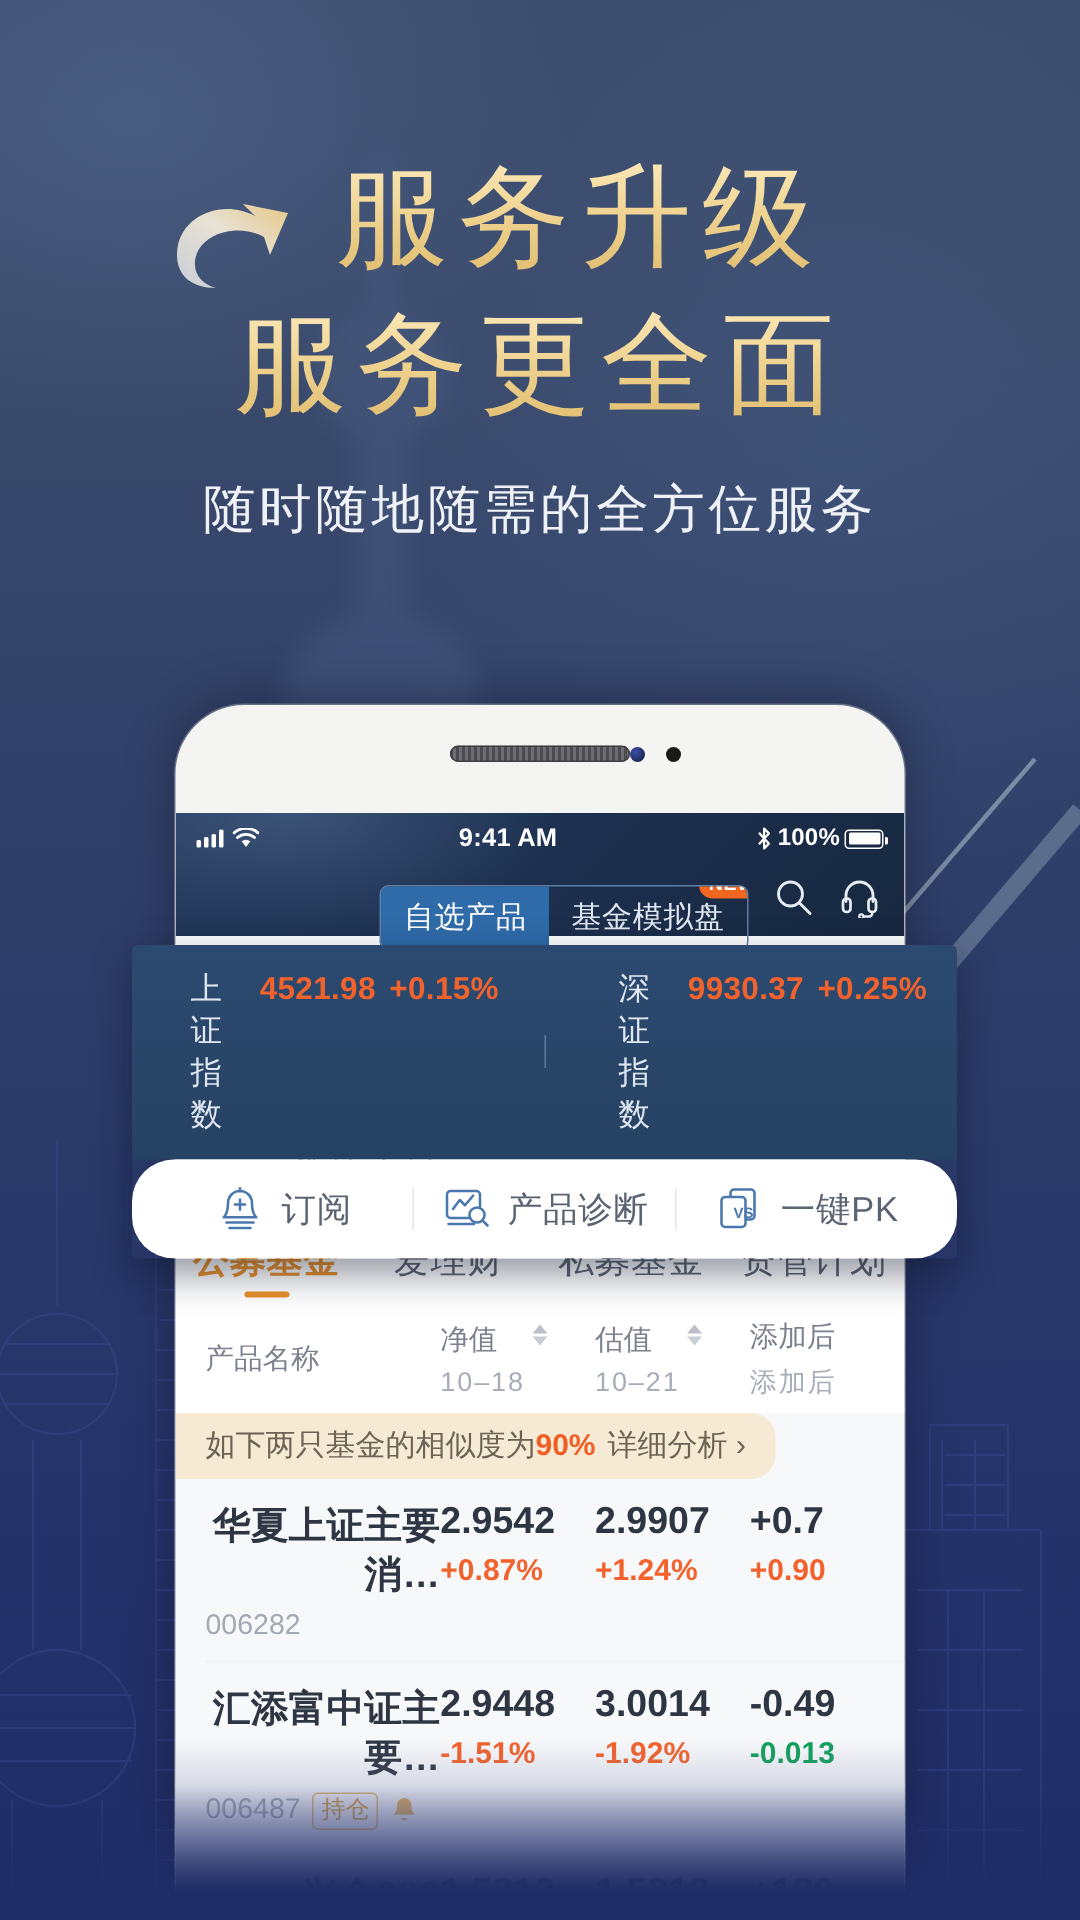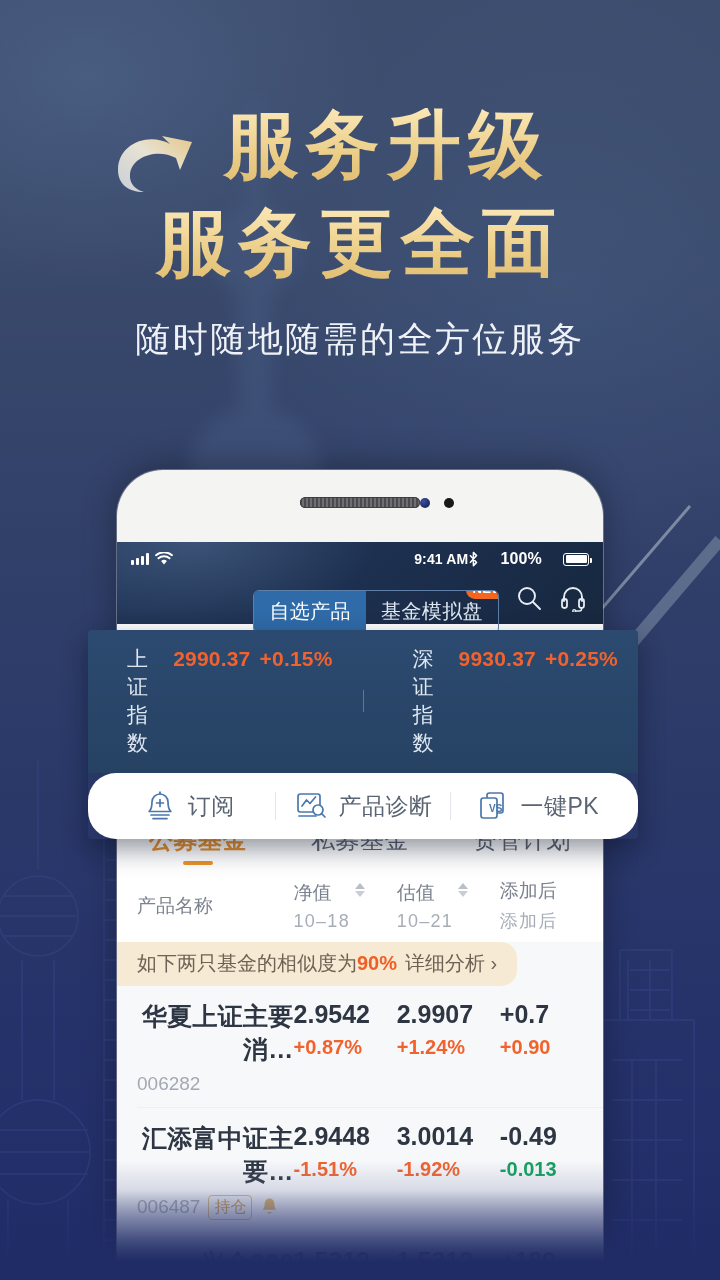--- a/index.html
+++ b/index.html
@@ -23,21 +23,21 @@
     position:absolute; left:150px; top:100px; width:210px; height:470px;
     filter:blur(9px); opacity:.5;
   }
   #cityline { position:absolute; left:0; right:0; bottom:0; height:560px; opacity:.55; }
   #diag { position:absolute; right:0; top:480px; width:180px; height:230px; }
 
   
   .hero { position:absolute; left:0; right:0; top:108px; text-align:center; }
   .arrow-logo { position:absolute; left:112px; top:22px; width:86px; height:70px; }
   .h1 {
-    font-size:74px; line-height:1.0; font-weight:700;
+    font-size:74px; line-height:1.0; font-weight:400;
     letter-spacing:.10em; color:#f0d79a;
     background:linear-gradient(180deg,#fbe7b6 0%,#edd08c 55%,#e2bf73 100%);
     -webkit-background-clip:text; background-clip:text; color:transparent;
     margin-left:54px;
   }
   .h1.line2 { margin-left:0; margin-top:24px; }
   .sub {
     margin-top:36px; font-size:35px; letter-spacing:.07em;
     color:#eef1f6; font-weight:400;
   }
@@ -70,22 +70,22 @@
     background:
       radial-gradient(ellipse 260px 120px at 16% 0%, rgba(120,150,190,.30), rgba(120,150,190,0) 70%),
       linear-gradient(135deg,#23395c 0%,#1d3050 45%,#17283f 100%);
     color:#fff;
   }
   .statusbar {
     height:34px; display:flex; align-items:center; padding:0 14px;
     font-size:16px; font-weight:600; letter-spacing:.01em;
   }
   .sb-left { display:flex; align-items:center; gap:6px; }
-  .sb-mid { flex:1; text-align:right; font-size:14px; }
-  .sb-right { display:flex; align-items:center; gap:21px; font-size:16px; }
+  .sb-mid { flex:1; text-align:center; font-size:17px; }
+  .sb-right { display:flex; align-items:center; gap:3px; font-size:16px; }
   .bars { display:flex; align-items:flex-end; gap:2px; height:12px; }
   .bars i { width:3px; background:#fff; border-radius:1px; display:block; }
   .bars i:nth-child(1){height:5px}.bars i:nth-child(2){height:7px}
   .bars i:nth-child(3){height:9px}.bars i:nth-child(4){height:12px}
   .batt { width:26px; height:13px; border:1.6px solid #fff; border-radius:3px; position:relative; padding:1.5px; }
   .batt::after { content:""; position:absolute; right:-4px; top:4px; width:2px; height:5px; background:#fff; border-radius:0 1px 1px 0; }
   .batt i { display:block; height:100%; width:100%; background:#fff; border-radius:1px; }
 
   .navrow { height:48px; display:flex; align-items:center; justify-content:flex-end; padding:0 16px 4px; gap:16px; }
   .segment { display:flex; border:1px solid #5d7fa8; border-radius:6px; overflow:hidden; position:relative;margin-top:28px; }
@@ -329,20 +329,23 @@
           <path d="M8 12.5 L16.5 4 L18.5 6 L10 14.5 L7.4 15.2 Z" stroke="#8b929d" stroke-width="1.5" fill="none" stroke-linejoin="round"></path>
         </svg>
       </div>
     </div>
 
     <div class="cattabs">
       <div class="cat active">
         <span class="t">公募基金</span>
       </div>
       <div class="cat">
+        <span class="t">爱理财</span><span class="reddot"></span>
+      </div>
+      <div class="cat">
         <span class="t">私募基金</span>
       </div>
       <div class="cat">
         <span class="t">资管计划</span>
       </div>
     </div>
 
     <div class="thead">
       <div class="th th-name">
         <span>产品名称</span>
@@ -448,21 +451,21 @@
     </div>
 
     <div id="fade"></div>
   </div>
 </div>
 
 <div id="floatcard">
   <div class="idxbar">
     <div class="idx">
       <span class="nm">上证指数</span>
-      <span class="val">2990.37</span>
+      <span class="val">4521.98</span>
       <span class="pct">+0.15%</span>
     </div>
     <div class="idx-sep"></div>
     <div class="idx">
       <span class="nm">深证指数</span>
       <span class="val">9930.37</span>
       <span class="pct">+0.25%</span>
     </div>
   </div>
 

